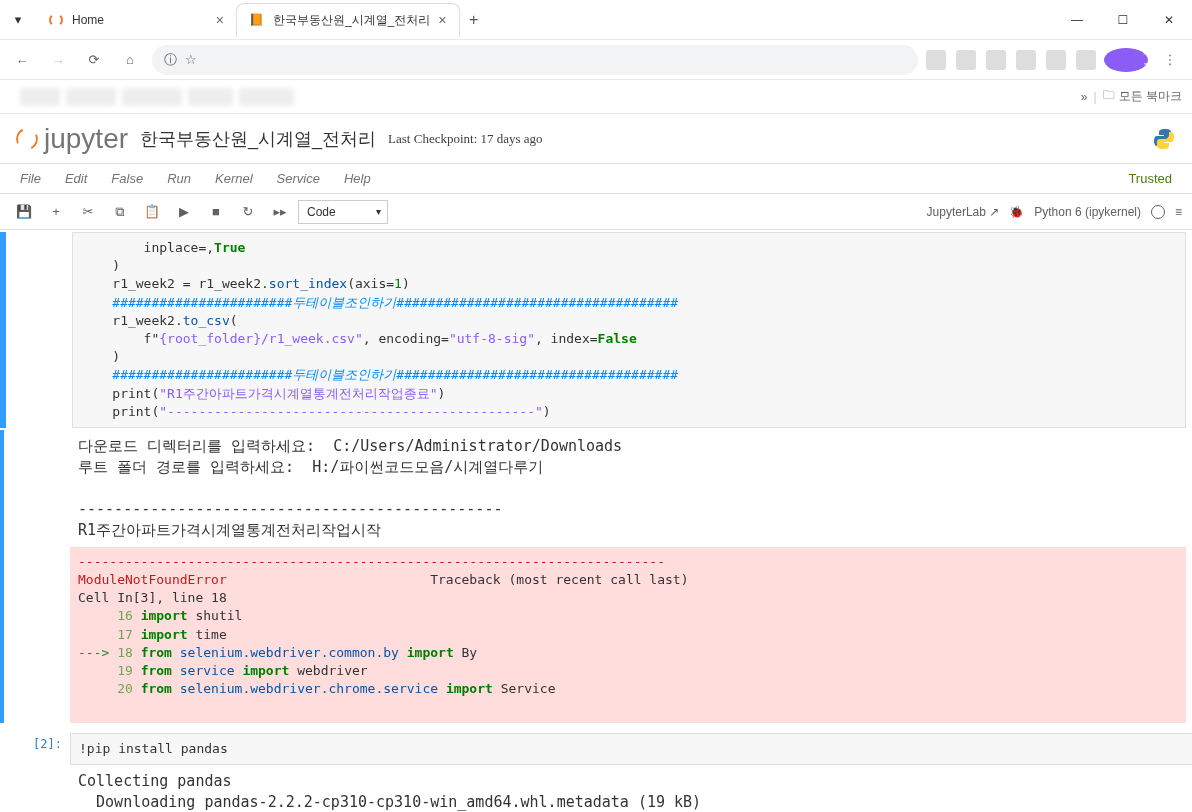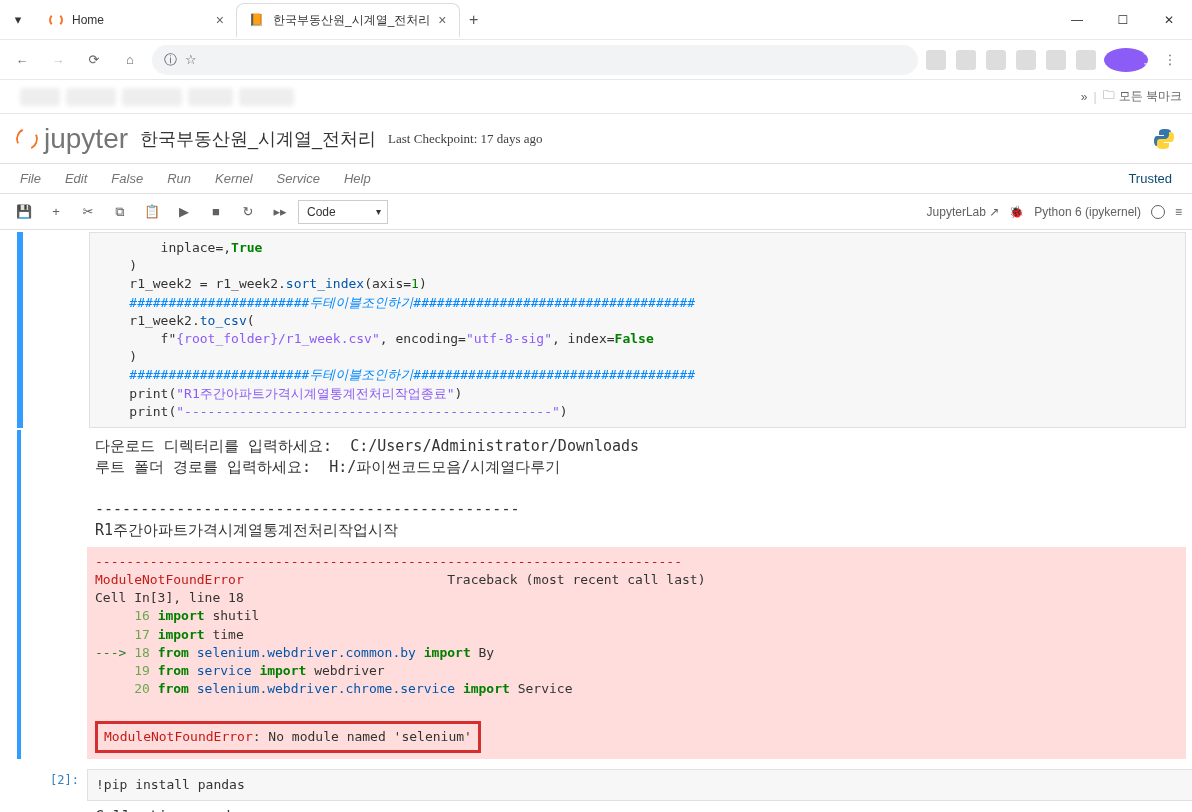--- a/index.html
+++ b/index.html
@@ -24,28 +24,28 @@
 .bm-spacer { flex: 1; }
 .bm-folder { display: flex; align-items: center; gap: 4px; }
 .jp-header { height: 50px; display: flex; align-items: center; padding: 0 16px; gap: 12px; border-bottom: 1px solid #e0e0e0; }
 .jp-logo { display: flex; align-items: center; gap: 6px; font-size: 28px; color: #757575; }
 .jp-logo-icon { width: 22px; height: 22px; border: 2.5px solid #f37626; border-radius: 50%; border-top-color: transparent; border-bottom-color: transparent; transform: rotate(20deg); }
 .nb-name { font-size: 18px; color: #333; }
 .checkpoint { font-size: 13px; color: #404040; font-family: Liberation Serif, serif; }
 .py-logo { margin-left: auto; width: 24px; height: 24px; }
 .menubar { height: 30px; display: flex; align-items: center; padding: 0 10px; gap: 4px; border-bottom: 1px solid #e0e0e0; font-size: 13px; }
 .menu-item { padding: 4px 10px; color: #737373; font-style: italic; }
-.trusted { margin-left: auto; padding: 4px 10px; color: #0c4a6e; }
+.trusted { margin-left: auto; padding: 4px 10px; color: #4d7c0f; }
 .toolbar { height: 36px; display: flex; align-items: center; padding: 0 10px; gap: 4px; border-bottom: 1px solid #e0e0e0; }
 .tb-btn { width: 28px; height: 28px; display: flex; align-items: center; justify-content: center; color: #616161; border-radius: 2px; }
 .cell-type { height: 24px; border: 1px solid #ccc; padding: 0 20px 0 8px; font-size: 12px; background: #fff; position: relative; min-width: 90px; display: flex; align-items: center; }
 .cell-type::after { content: "▾"; position: absolute; right: 6px; font-size: 10px; }
 .tb-right { margin-left: auto; display: flex; align-items: center; gap: 10px; font-size: 12px; color: #616161; }
 .kernel-ind { width: 14px; height: 14px; border: 1.5px solid #616161; border-radius: 50%; }
-.notebook { height: calc(812px - 40px - 40px - 34px - 50px - 30px - 36px); overflow-y: auto; padding: 0 6px 0 17px; position: relative; }
+.notebook { height: calc(812px - 40px - 40px - 34px - 50px - 30px - 36px); overflow-y: auto; padding: 0 6px 0 0; position: relative; }
 .scroll-area { padding: 0; }
 .cell { display: flex; margin: 2px 0; }
 .cell-bar { width: 6px; background: #339cff; margin-right: 2px; flex-shrink: 0; }
 .cell-bar.thin { width: 4px; }
 .prompt { width: 64px; text-align: right; padding: 4px 8px 0 0; font-family: "Consolas", monospace; font-size: 12px; color: #307fc1; flex-shrink: 0; }
 .cell-body { flex: 1; }
 .code-area { background: #f7f7f7; border: 1px solid #e0e0e0; padding: 6px 8px; font-family: "Consolas", monospace; font-size: 13px; line-height: 1.4; white-space: pre; overflow-x: auto; }
 .output { padding: 6px 8px; font-family: "Consolas", monospace; font-size: 15px; line-height: 1.4; white-space: pre; }
 .error-output { background: #fdd; padding: 6px 8px; font-family: "Consolas", monospace; font-size: 13px; line-height: 1.4; white-space: pre; }
 .error-box { border: 3px solid #d32f2f; padding: 4px 6px; margin-top: 4px; display: inline-block; }
@@ -201,21 +201,21 @@
 R1주간아파트가격시계열통계전처리작업시작</div>
       <div class="error-output" id="err1"><span class="c-err">---------------------------------------------------------------------------</span>
 <span class="c-err">ModuleNotFoundError</span>                          Traceback (most recent call last)
 Cell In[3], line 18
      <span class="c-ln">16</span> <span class="c-kw">import</span> shutil
      <span class="c-ln">17</span> <span class="c-kw">import</span> time
 <span class="c-arrow">---&gt; </span><span class="c-ln">18</span> <span class="c-kw">from</span><span class="c-fn"> selenium.webdriver.common.by </span><span class="c-kw">import</span> By
      <span class="c-ln">19</span> <span class="c-kw">from</span><span class="c-fn"> service </span><span class="c-kw">import</span> webdriver
      <span class="c-ln">20</span> <span class="c-kw">from</span><span class="c-fn"> selenium.webdriver.chrome.service </span><span class="c-kw">import</span> Service
 
-<span class="error-box"><span class="c-err">ModuleNotFoundError</span>: No module named 'selenium'</span></div>
+</div>
     </div>
   </div>
 
   <div class="cell" style="margin-top:10px">
     <div class="cell-bar thin" style="background:transparent"></div>
     <div class="prompt">[2]:</div>
     <div class="cell-body">
       <div class="code-area">!pip install pandas</div>
       <div class="output">Collecting pandas
   Downloading pandas-2.2.2-cp310-cp310-win_amd64.whl.metadata (19 kB)

